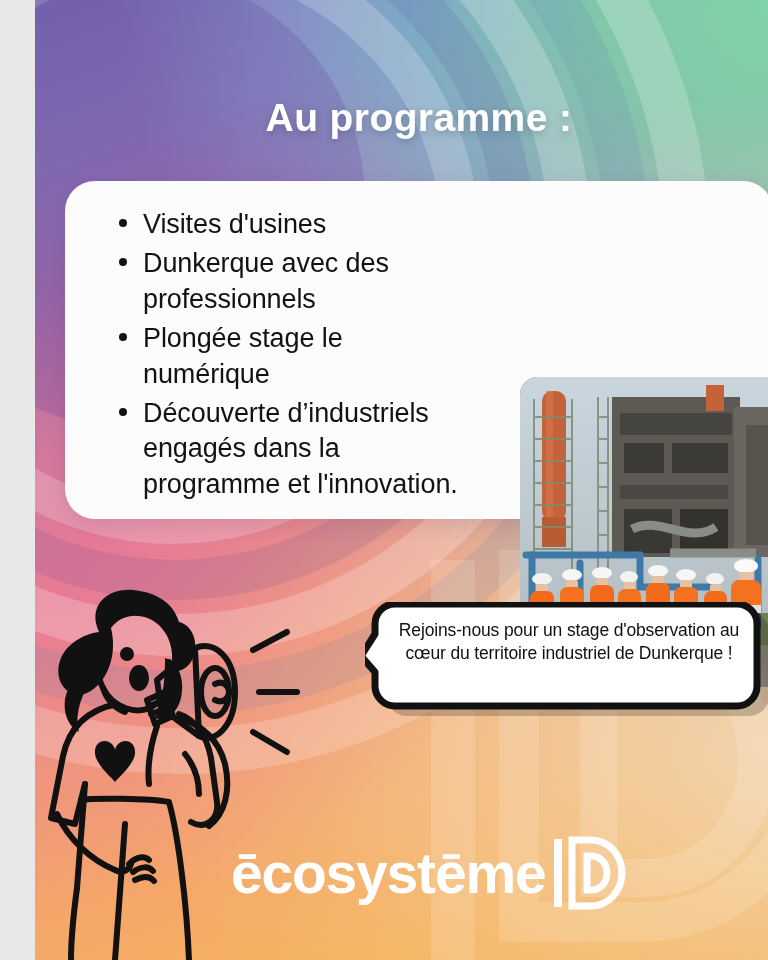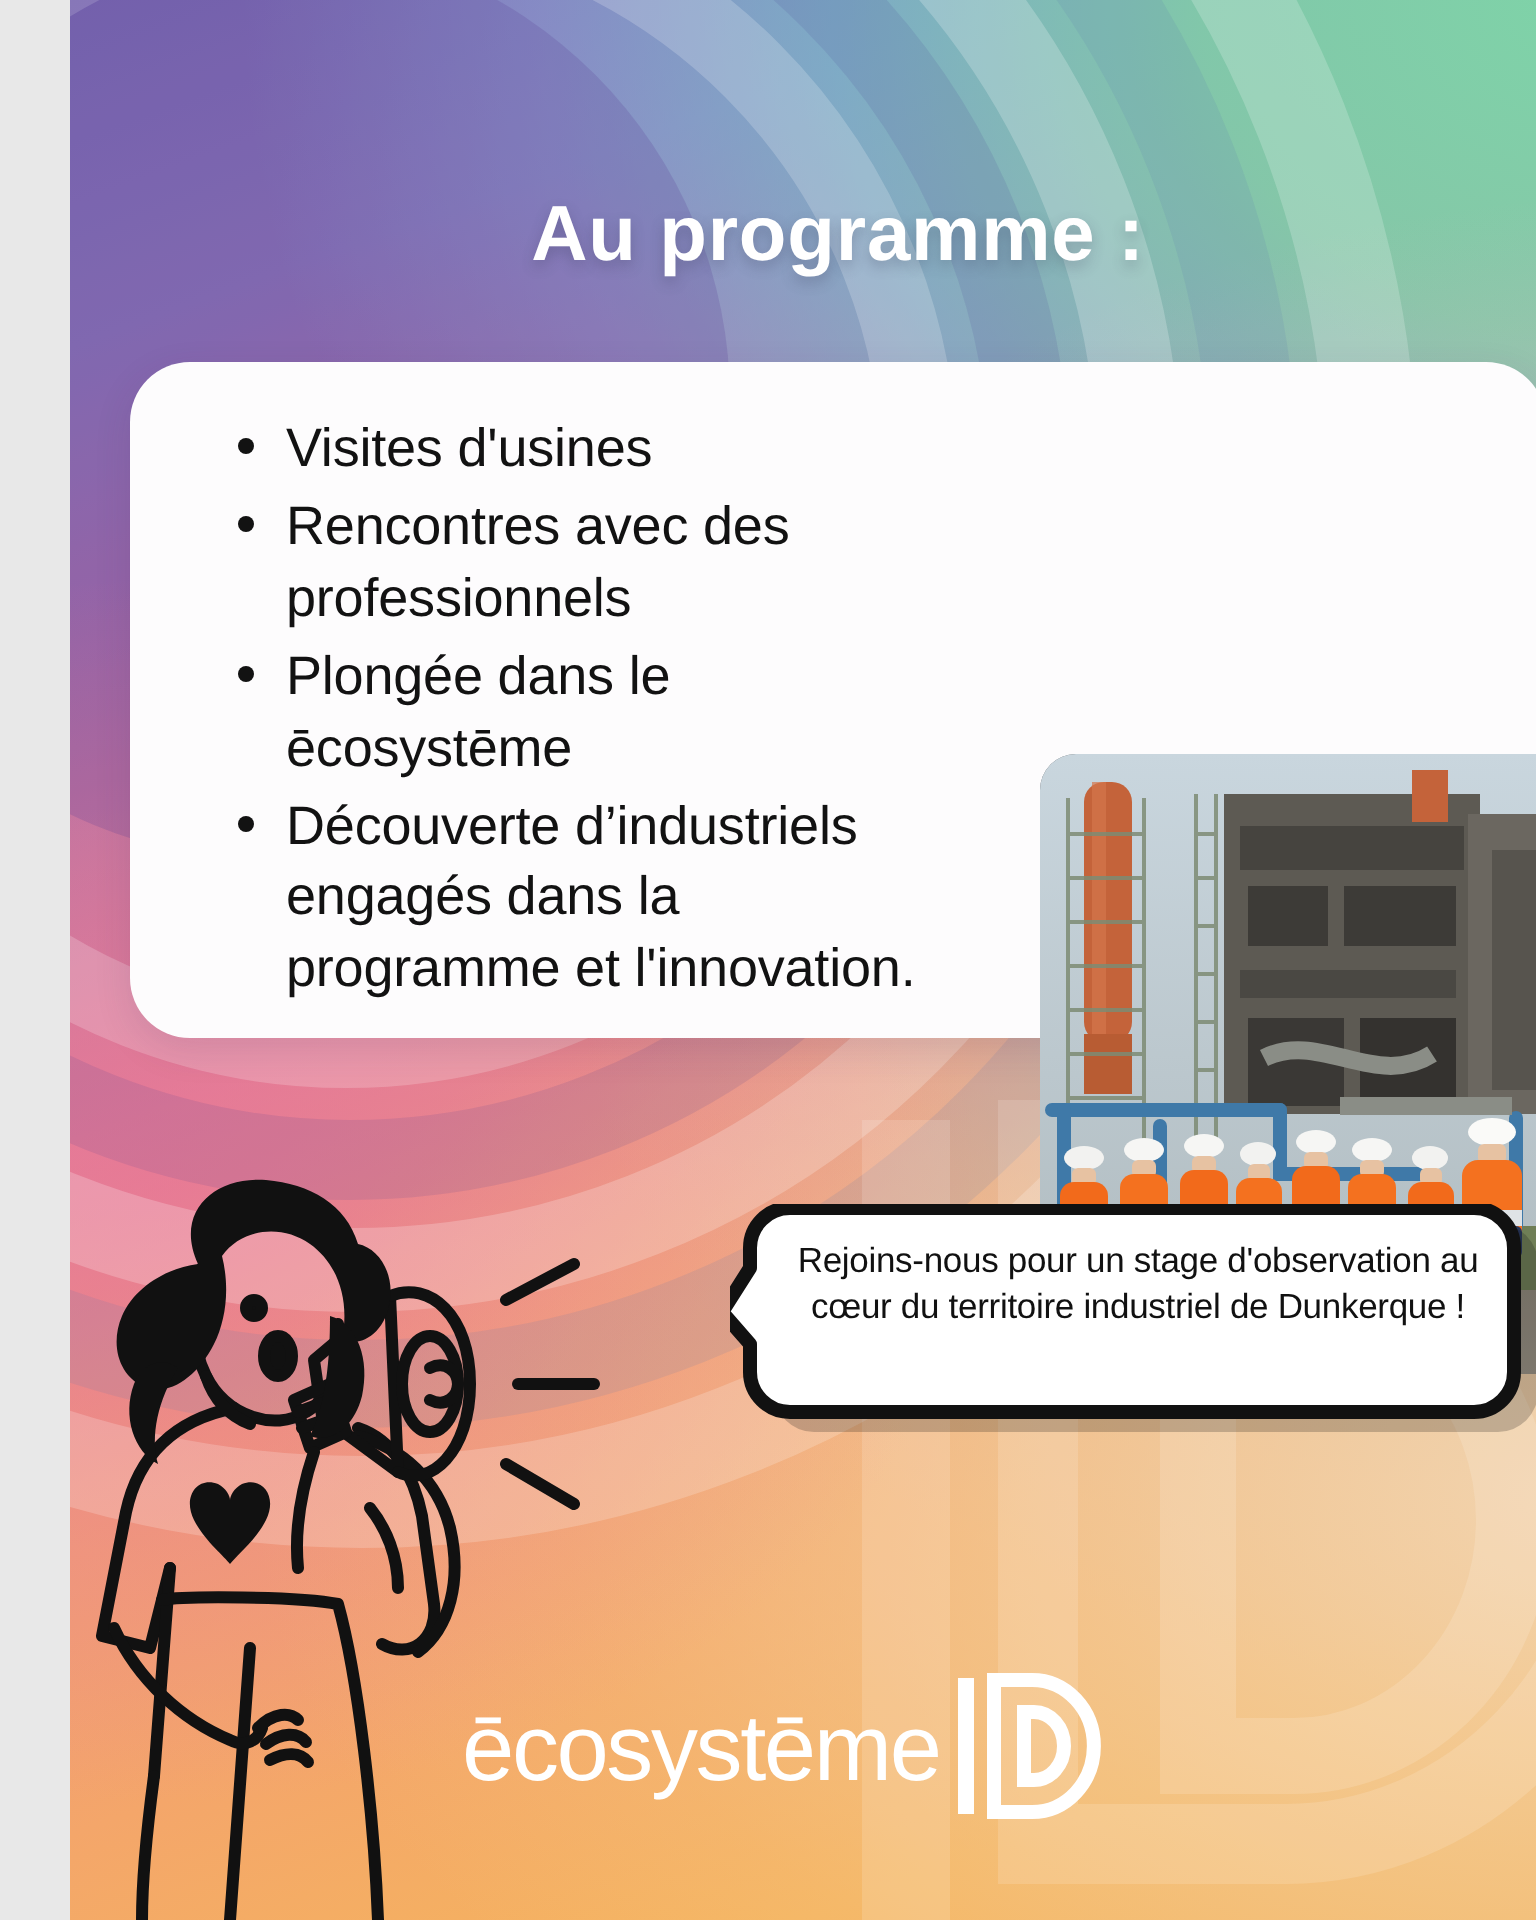--- a/index.html
+++ b/index.html
@@ -81,21 +81,21 @@
   .bubble-wrap{position:absolute;left:330px;top:602px;width:404px;height:122px;}
   .bubble-wrap svg{position:absolute;inset:0;width:100%;height:100%;}
   .bubble-text{
     position:absolute;left:28px;top:17px;width:352px;
     text-align:center;color:#111;font-weight:400;
     font-size:17.5px;line-height:1.32;letter-spacing:-.15px;
   }
   
   .logo{position:absolute;left:196px;bottom:48px;display:flex;align-items:center;gap:6px;}
   .logo-word{
-    color:#fff;font-size:47px;font-weight:400;letter-spacing:-1.2px;
+    color:#fff;font-size:57px;font-weight:700;letter-spacing:-1.2px;
     line-height:1;position:relative;
   }
   .logo-mark{width:76px;height:78px;}
   .logo-mark svg{display:block;width:100%;height:100%;}
 </style>
 </head>
 <body>
 
 <div class="poster">
 
@@ -121,22 +121,22 @@
         <path d="M176 92 H224 a110 118 0 0 1 0 236 H176 Z" stroke-width="38"></path>
       </g>
     </svg>
   </div>
 
   <div class="title">Au programme :</div>
 
   <div class="card">
     <ul class="bullets">
       <li>Visites d'usines</li>
-      <li>Rencontres avec des professionnels</li>
-      <li>Plongée dans le ēcosystēme</li>
+      <li>Dunkerque avec des professionnels</li>
+      <li>Plongée stage le numérique</li>
       <li>Découverte d’industriels engagés dans la programme et l'innovation.</li>
     </ul>
 
     <div class="photo" aria-label="Groupe de stagiaires en tenue orange haute visibilité et casques blancs devant une installation industrielle">
       <svg viewBox="0 0 266 310" xmlns="http://www.w3.org/2000/svg">
         <defs>
           <linearGradient id="sky" x1="0" y1="0" x2="0" y2="1">
             <stop offset="0" stop-color="#c9d6de"></stop>
               <stop offset="1" stop-color="#aeb9bd"></stop>
           </linearGradient>

